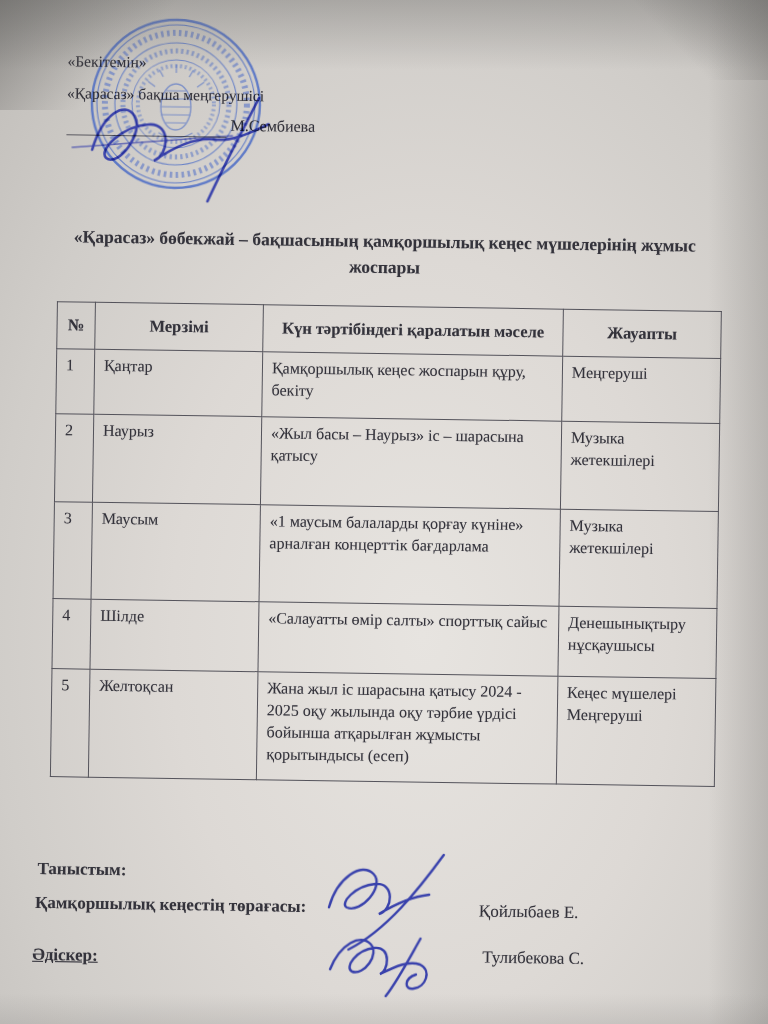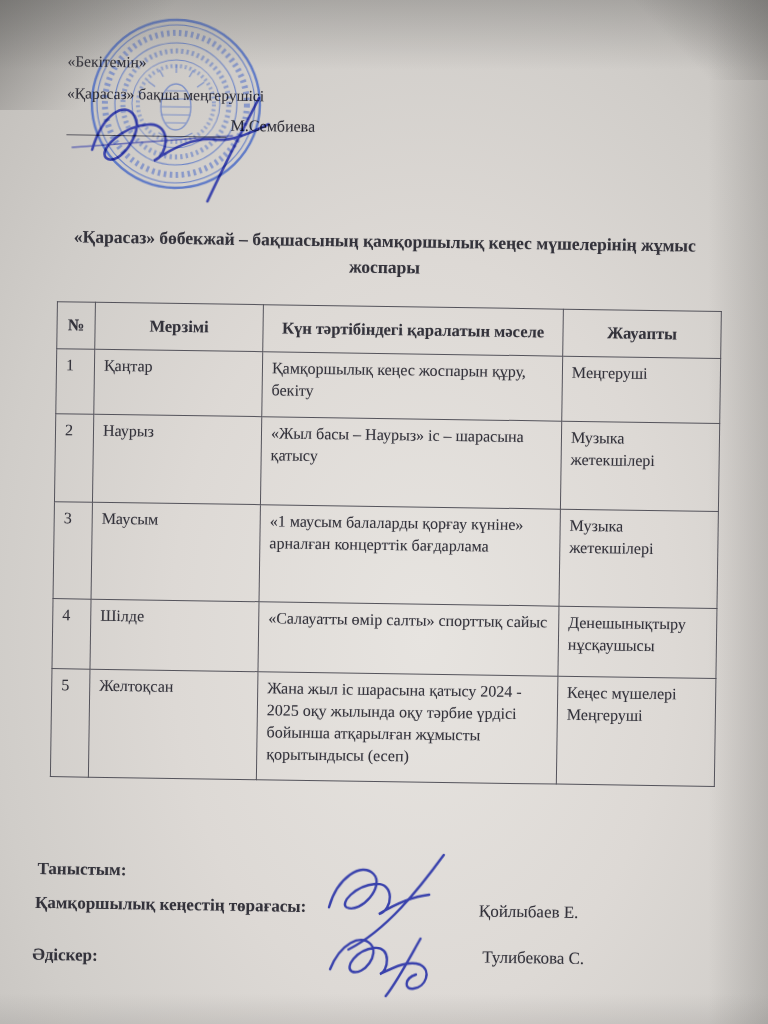--- a/index.html
+++ b/index.html
@@ -144,21 +144,21 @@
             <td class="c-term">Желтоқсан</td>
             <td class="c-issue">Жана жыл іс шарасына қатысу 2024 - 2025 оқу жылында оқу тәрбие үрдісі бойынша атқарылған жұмысты қорытындысы (есеп)</td>
             <td class="c-resp">Кеңес мүшелері Меңгеруші</td>
           </tr>
         </tbody>
     </table>
 
     <div class="f-label" style="left:46px;top:864px;">Таныстым:</div>
     <div class="f-label" style="left:44px;top:898px;">Қамқоршылық кеңестің төрағасы:</div>
     <div class="f-name" style="left:488px;top:900px;">Қойлыбаев Е.</div>
-    <div class="f-label" style="left:42px;top:950px;">Әдіскер:</div>
+    <div class="f-label" style="left:42px;top:950px;text-decoration:underline;">Әдіскер:</div>
     <div class="f-name" style="left:492px;top:946px;">Тулибекова С.</div>
 
     <svg class="sig-bottom" width="180" height="170" viewBox="0 0 180 170">
       <g fill="none" stroke="#2b35a9" stroke-width="2.4" stroke-linecap="round" opacity=".92">
         <path d="M38 70 C 46 40 70 24 82 36 C 94 48 70 76 56 70 C 48 66 64 48 84 46 C 104 44 102 72 88 76 C 104 66 122 58 138 56"></path>
         <path d="M152 16 C 128 50 96 92 58 112"></path>
         <path d="M40 132 C 50 106 70 96 80 106 C 90 116 74 138 62 134 C 54 130 66 112 84 110 C 102 108 98 134 90 136 C 106 128 118 122 130 126 C 142 132 136 148 124 150 C 114 152 114 140 126 136"></path>
         <path d="M130 100 C 118 122 108 142 96 158"></path>
       </g>
     </svg>

